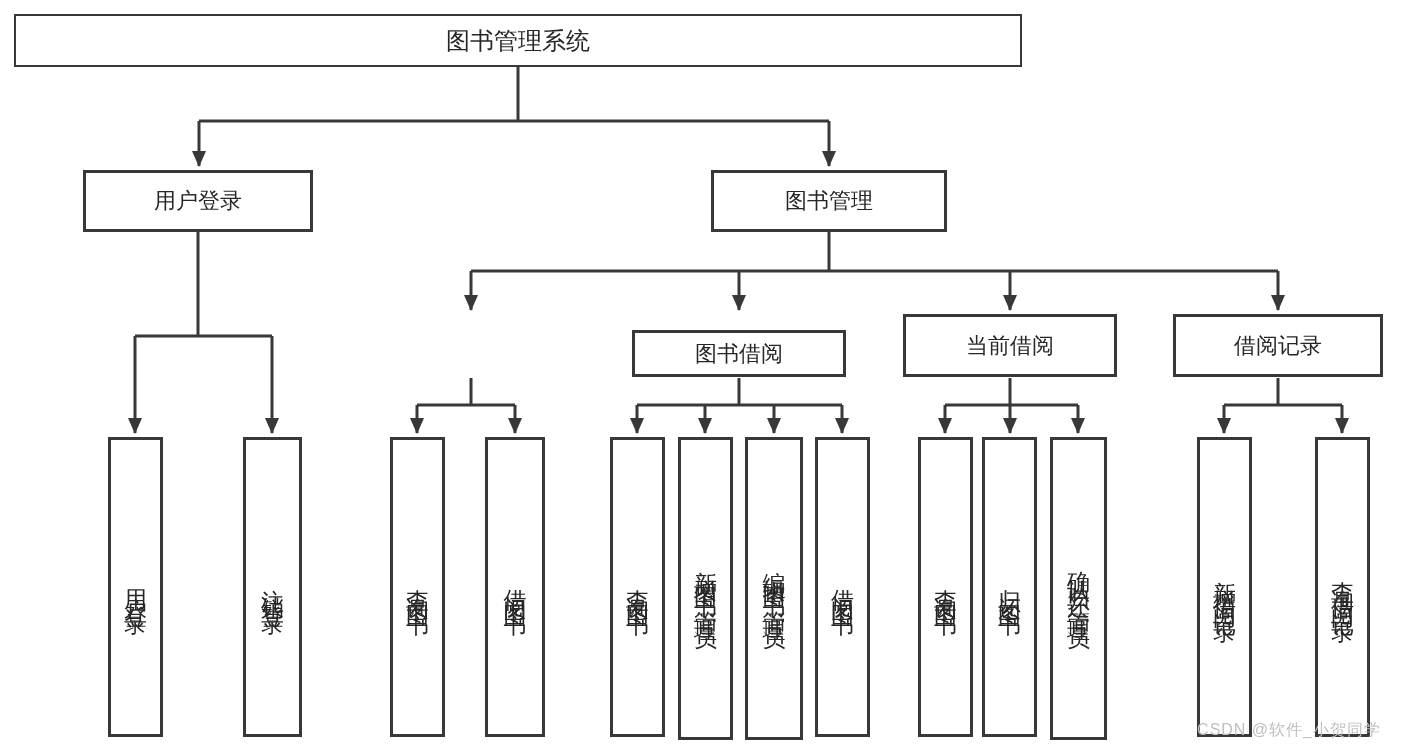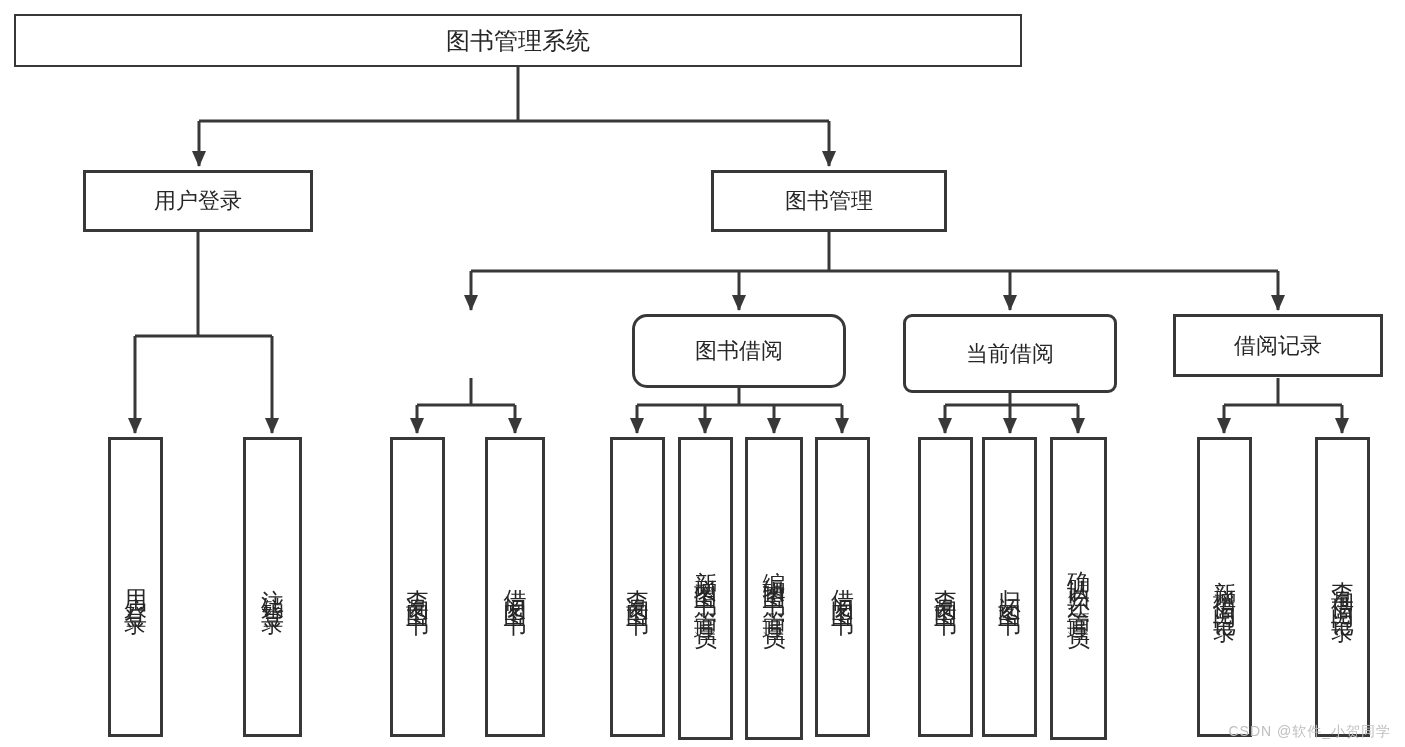--- a/index.html
+++ b/index.html
@@ -30,23 +30,23 @@
   .h-node{font-size:22px;}
   .v-node span{
     writing-mode:vertical-rl;
     text-orientation:mixed;
     font-size:23px;
     letter-spacing:8px;
     line-height:1;
     white-space:nowrap;
   }
   .watermark{
-    position:absolute;right:14px;bottom:6px;
+    position:absolute;right:24px;bottom:6px;
     color:var(--watermark);
-    font-size:14px;
+    font-size:16px;
     letter-spacing:1px;
   }
 </style>
 </head>
 <body>
 
 <div id="canvas">
 
   <svg id="wires" width="1405" height="747" viewBox="0 0 1405 747">
     <defs>
@@ -100,24 +100,24 @@
     <span>图书管理系统</span>
   </div>
 
   <div class="node h-node" style="left:83px;top:170px;width:230px;height:62px;">
     <span>用户登录</span>
   </div>
   <div class="node h-node" style="left:711px;top:170px;width:236px;height:62px;">
     <span>图书管理</span>
   </div>
 
-  <div class="node h-node" style="left:632px;top:314px;width:214px;height:74px;border-radius:15px;">
+  <div class="node h-node" style="left:632px;top:330px;width:214px;height:47px;">
     <span>图书借阅</span>
   </div>
-  <div class="node h-node" style="left:903px;top:314px;width:214px;height:79px;border-radius:9px;">
+  <div class="node h-node" style="left:903px;top:314px;width:214px;height:63px;">
     <span>当前借阅</span>
   </div>
   <div class="node h-node" style="left:1173px;top:314px;width:210px;height:63px;">
     <span>借阅记录</span>
   </div>
 
   <div class="node v-node" style="left:108px;top:437px;width:55px;height:300px;">
     <span>用户登录</span>
   </div>
   <div class="node v-node" style="left:243px;top:437px;width:59px;height:300px;">

